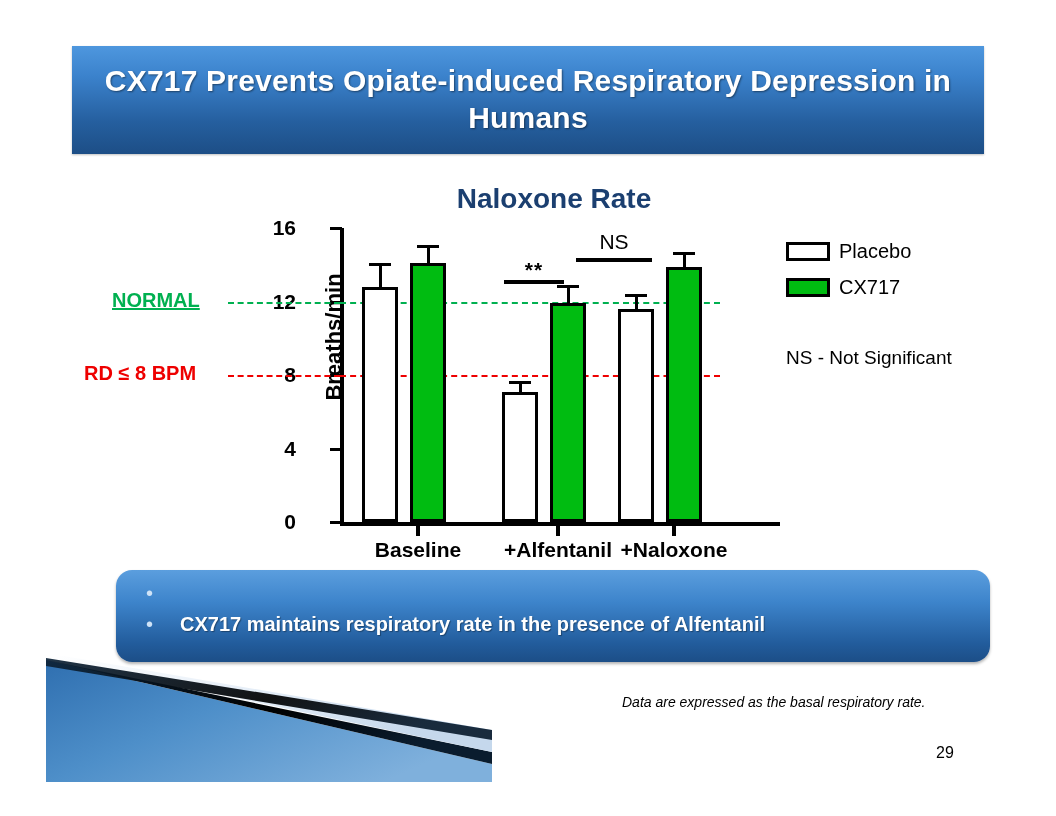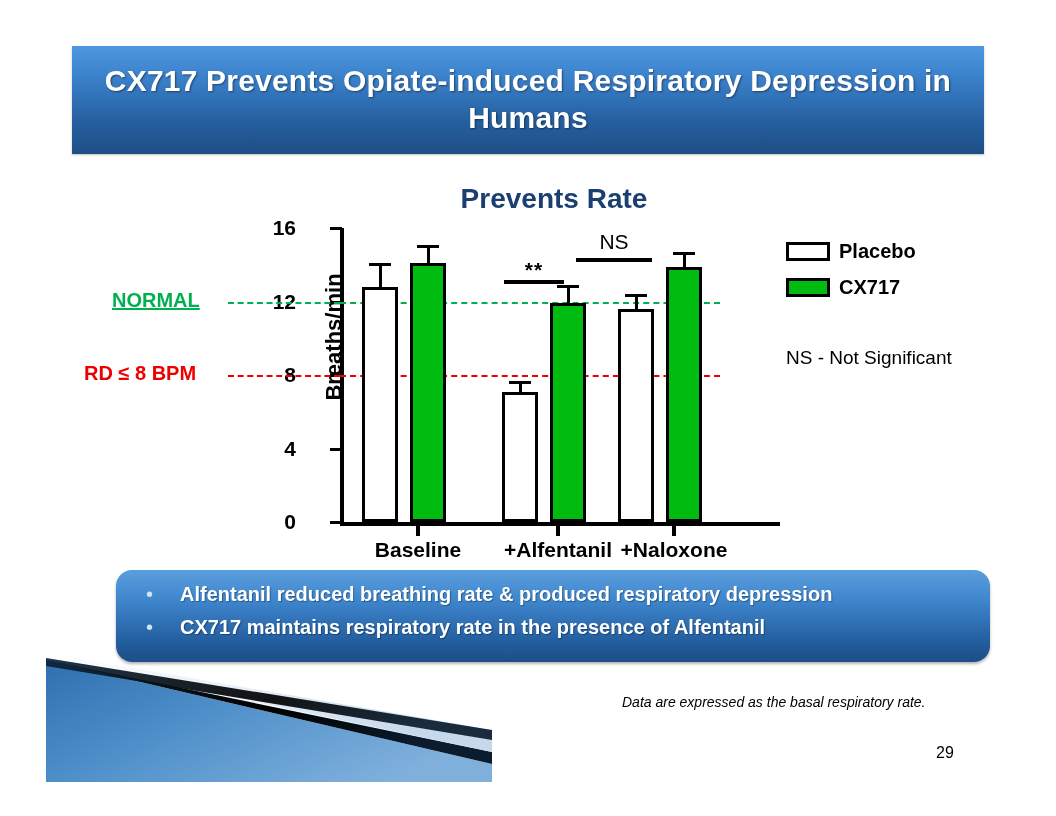--- a/index.html
+++ b/index.html
@@ -214,21 +214,20 @@
     border: 3px solid #000000;
     margin-right: 9px;
     flex: none;
   }
   .legend-swatch.placebo { background: #ffffff; }
   .legend-swatch.cx717 { background: #00bc11; }
   .legend-label {
     font-size: 20px;
     color: #000000;
     white-space: nowrap;
-    font-weight: bold;
   }
 
   #stats-note {
     position: absolute;
     left: 786px;
     top: 345px;
     font-size: 19px;
     color: #000000;
     line-height: 1.32;
     white-space: nowrap;
@@ -298,21 +297,21 @@
 </style>
 </head>
 <body>
 
 <div id="slide">
 
   <div id="title-banner">
     <div id="title-text">CX717 Prevents Opiate-induced Respiratory Depression in Humans</div>
   </div>
 
-  <div id="chart-title">Prevents Rate</div>
+  <div id="chart-title">Naloxone Rate</div>
 
   <div id="plot">
     <div id="y-axis"></div>
     <div id="x-axis"></div>
     <div id="y-axis-title">Breaths/min</div>
     <div id="y-ticks">
         <div class="y-tick-wrap" style="top: 294px;">
           <div class="y-label">0</div>
           <div class="y-tick" style="top: -1px;"></div>
         </div>
@@ -391,21 +390,20 @@
       </div>
     </div>
 
   <div id="stats-note">
     <div>NS - Not  Significant</div>
   </div>
 
   <div id="bullet-box">
       <div class="bullet-row">
         <div class="bullet-dot">•</div>
-        <div class="bullet-text">Alfentanil reduced breathing rate &amp; produced respiratory depression</div>
       </div>
       <div class="bullet-row">
         <div class="bullet-dot">•</div>
         <div class="bullet-text">CX717 maintains respiratory rate in the presence of Alfentanil</div>
       </div>
     </div>
 
   <div id="corner-graphic">
     <svg width="446" height="130" viewBox="0 0 446 130" xmlns="http://www.w3.org/2000/svg">
       <defs>

